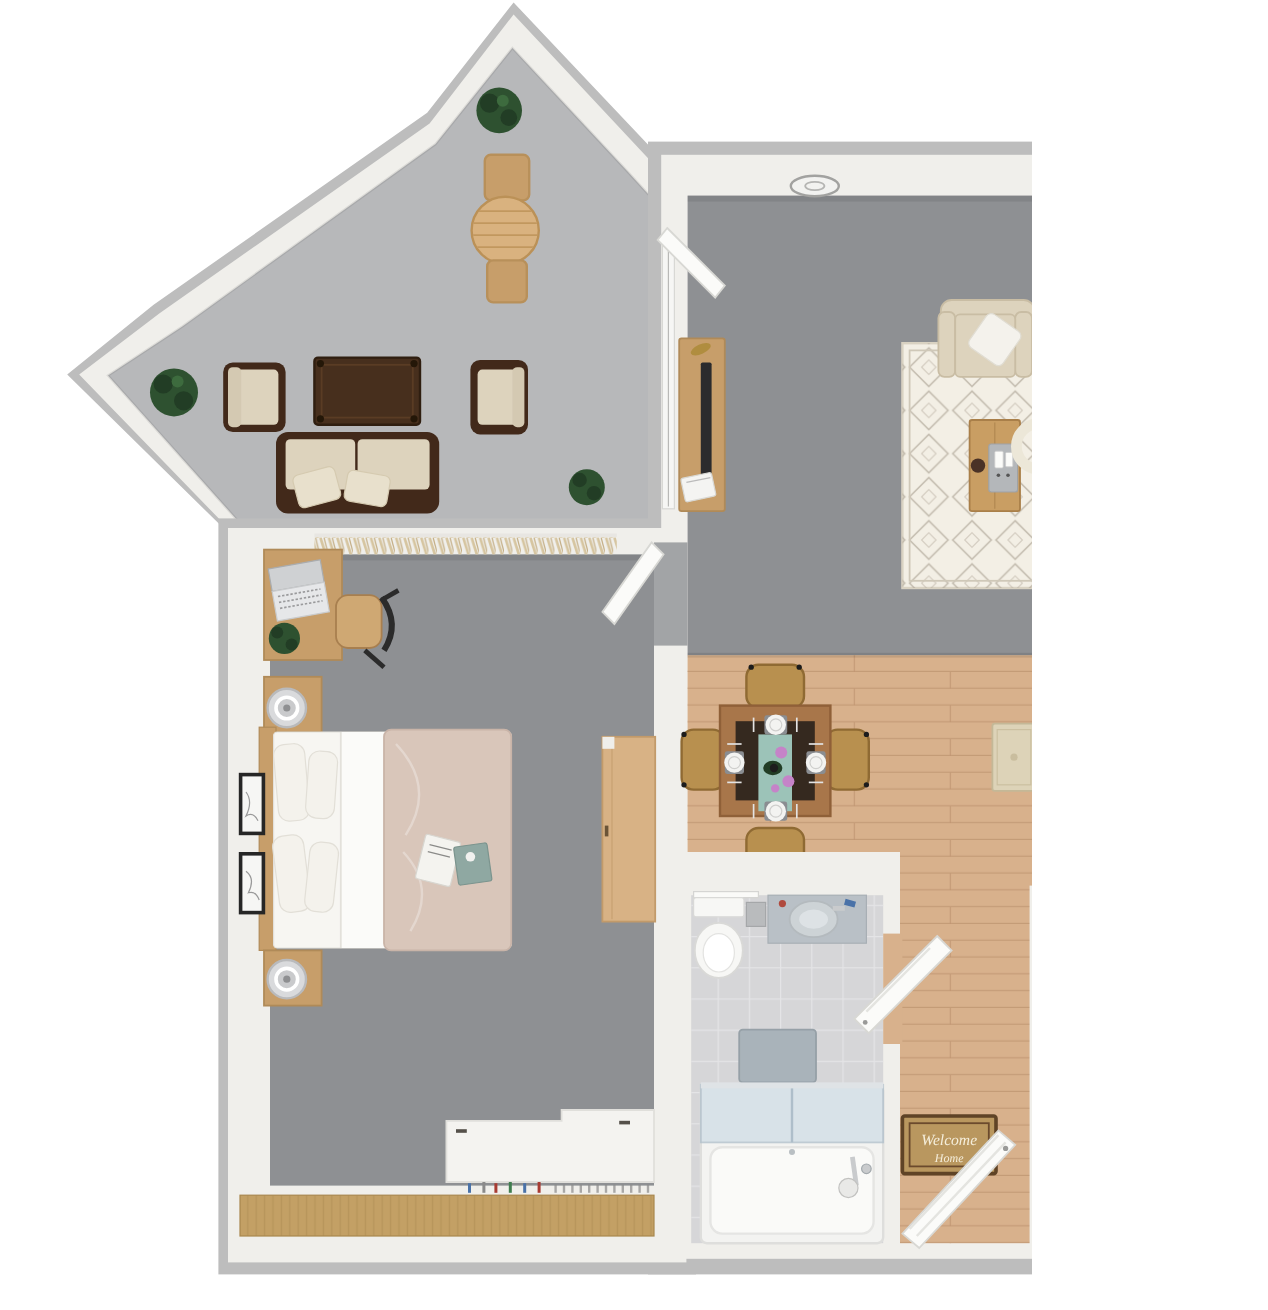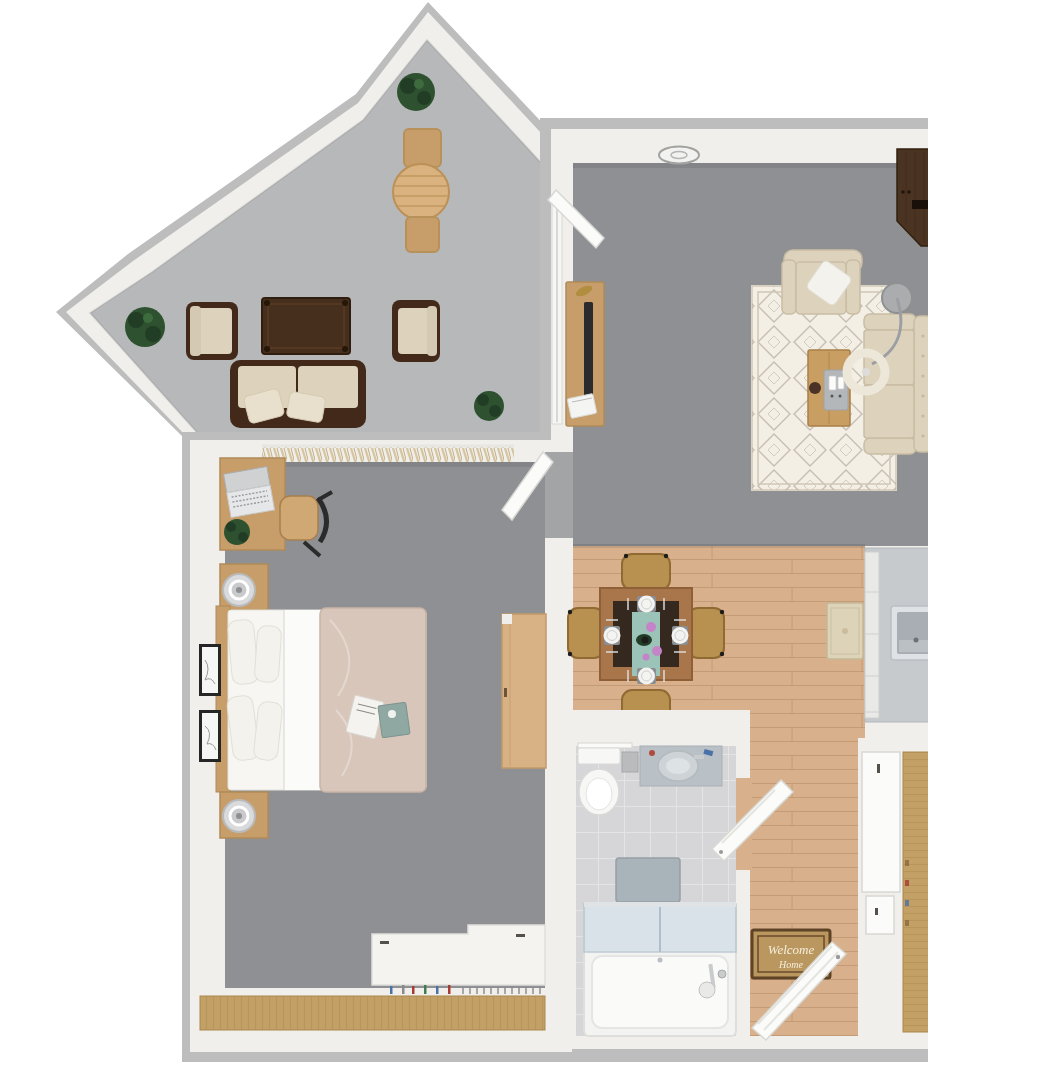--- a/index.html
+++ b/index.html
@@ -1,18 +1,18 @@
 <!DOCTYPE html>
 <html style="--bg: #ffffff; --wall-edge: #bdbdbd; --wall: #f0efeb; --balcony-floor: #b7b8ba; --carpet: #8e9093; --wood-floor: #d8b18c; --wood-floor-line: #c09671; --tile-floor: #d6d6d8; --tile-line: #e4e4e6; --closet-wood: #c3a065; --closet-wood-line: #a9874e; --rug-cream: #f3efe5; --rug-pattern: #b3aa9c; --sofa-beige: #ddd3bd; --sofa-trim: #c9bda4; --espresso: #42291a; --walnut: #4b3322; --pillow-white: #f4f2ec; --bed-duvet: #d9c6ba; --linen-white: #f7f6f2; --desk-wood: #c79e6a; --dresser-wood: #d8b285; --rattan: #b8904f; --rattan-dark: #8f6a33; --table-trim: #a8764a; --table-top: #35291f; --runner-teal: #9cc3b8; --flower-purple: #c583c8; --plant-green: #2e5130; --plant-dark: #223d25; --stainless: #c7cacd; --stainless-dark: #a3a9ad; --glass-blue: #cfdde6; --chrome: #c9cbcd; --metal-gray: #9b9ea2; --mat-tan: #b9975f; --mat-border: #5f4326; --mat-text: #f5eedb; --tv-dark: #2b2b2d; --vanity-top: #b9c0c6; --bath-mat: #a9b3ba; --fixture-white: #f6f6f4; --door-white: #fbfbf9; --door-stroke: #d8d8d4; --curtain-beige: #d6c5a0; --accent-gold: #b08d3f; --remote-tray: #b4b7ba; --lamp-shade: #ece7d8;"><head>
 <meta charset="utf-8">
 <title>Floor Plan</title>
 <style>
   html,body{margin:0;padding:0;background:#fff;}
   body{font-family:"Liberation Sans",sans-serif;}
-  .stage{position:relative;width:928px;height:1092px;background:var(--bg,#fff);overflow:hidden;}
+  .stage{position:relative;width:860px;height:1092px;background:var(--bg,#fff);overflow:hidden;}
   svg{display:block;}
   
   .f-wall{fill:var(--wall)} .f-edge{fill:var(--wall-edge)} .f-balcony{fill:var(--balcony-floor)}
   .f-carpet{fill:var(--carpet)} .f-wood{fill:var(--wood-floor)} .f-tile{fill:var(--tile-floor)}
   .f-closetwood{fill:var(--closet-wood)} .f-rug{fill:var(--rug-cream)} .f-beige{fill:var(--sofa-beige)}
   .f-espresso{fill:var(--espresso)} .f-walnut{fill:var(--walnut)} .f-pillow{fill:var(--pillow-white)}
   .f-duvet{fill:var(--bed-duvet)} .f-linen{fill:var(--linen-white)} .f-deskwood{fill:var(--desk-wood)}
   .f-dresser{fill:var(--dresser-wood)} .f-rattan{fill:var(--rattan)} .f-trim{fill:var(--table-trim)}
   .f-tabletop{fill:var(--table-top)} .f-teal{fill:var(--runner-teal)} .f-purple{fill:var(--flower-purple)}
   .f-green{fill:var(--plant-green)} .f-greendark{fill:var(--plant-dark)} .f-stainless{fill:var(--stainless)}

